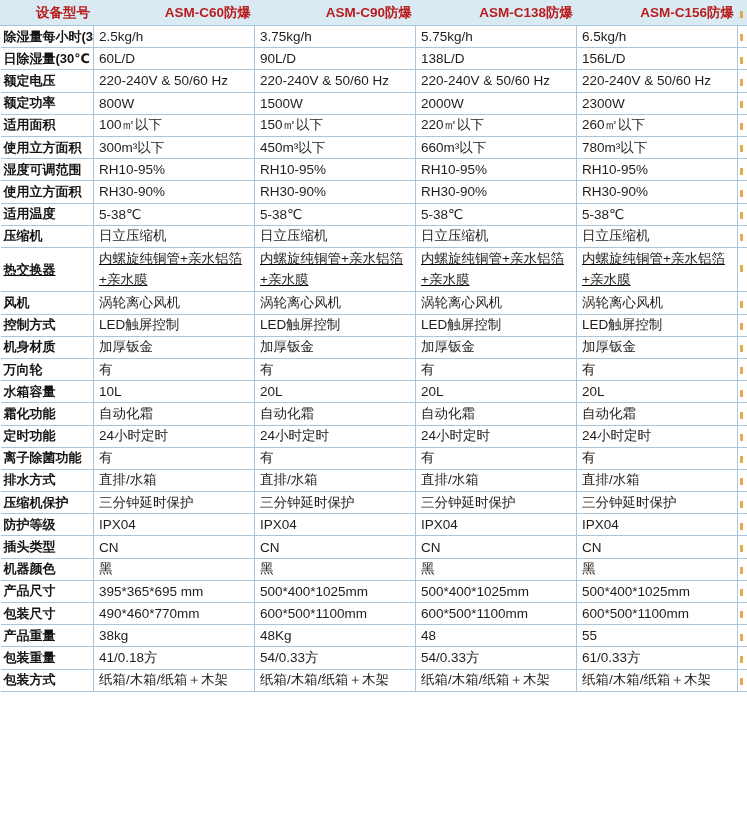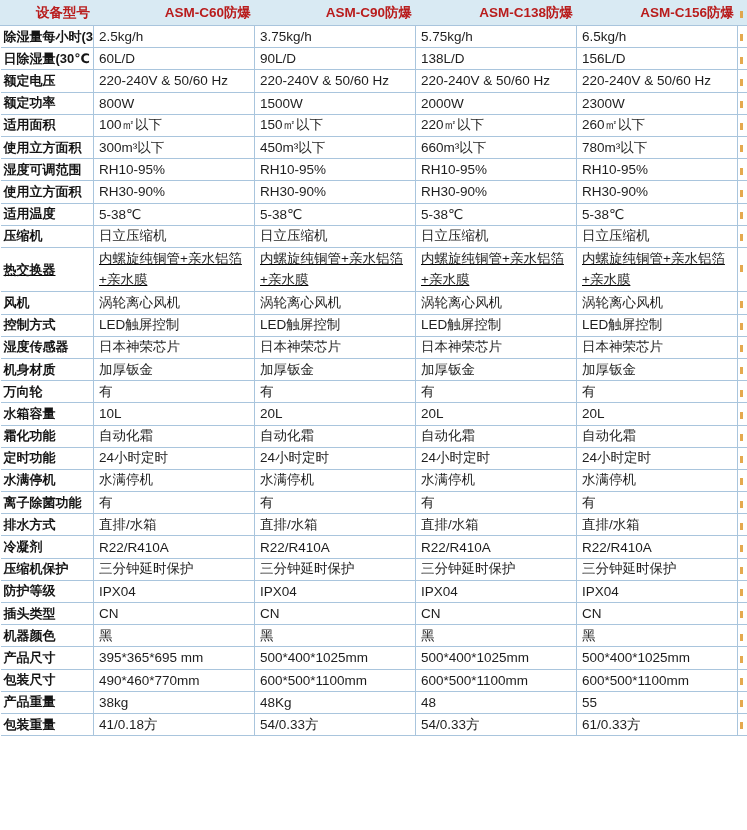--- a/index.html
+++ b/index.html
@@ -194,28 +194,20 @@
   </tr>
       <tr class="spec-row">
     <td class="label">控制方式</td>
     <td class="val">LED触屏控制</td>
     <td class="val">LED触屏控制</td>
     <td class="val">LED触屏控制</td>
     <td class="val">LED触屏控制</td>
     <td class="sliver"></td>
   </tr>
       <tr class="spec-row">
-    <td class="label">湿度传感器</td>
-    <td class="val">日本神荣芯片</td>
-    <td class="val">日本神荣芯片</td>
-    <td class="val">日本神荣芯片</td>
-    <td class="val">日本神荣芯片</td>
-    <td class="sliver"></td>
-  </tr>
-      <tr class="spec-row">
     <td class="label">机身材质</td>
     <td class="val">加厚钣金</td>
     <td class="val">加厚钣金</td>
     <td class="val">加厚钣金</td>
     <td class="val">加厚钣金</td>
     <td class="sliver"></td>
   </tr>
       <tr class="spec-row">
     <td class="label">万向轮</td>
     <td class="val">有</td>
@@ -242,52 +234,36 @@
   </tr>
       <tr class="spec-row">
     <td class="label">定时功能</td>
     <td class="val">24小时定时</td>
     <td class="val">24小时定时</td>
     <td class="val">24小时定时</td>
     <td class="val">24小时定时</td>
     <td class="sliver"></td>
   </tr>
       <tr class="spec-row">
-    <td class="label">水满停机</td>
-    <td class="val">水满停机</td>
-    <td class="val">水满停机</td>
-    <td class="val">水满停机</td>
-    <td class="val">水满停机</td>
-    <td class="sliver"></td>
-  </tr>
-      <tr class="spec-row">
     <td class="label">离子除菌功能</td>
     <td class="val">有</td>
     <td class="val">有</td>
     <td class="val">有</td>
     <td class="val">有</td>
     <td class="sliver"></td>
   </tr>
       <tr class="spec-row">
     <td class="label">排水方式</td>
     <td class="val">直排/水箱</td>
     <td class="val">直排/水箱</td>
     <td class="val">直排/水箱</td>
     <td class="val">直排/水箱</td>
     <td class="sliver"></td>
   </tr>
       <tr class="spec-row">
-    <td class="label">冷凝剂</td>
-    <td class="val">R22/R410A</td>
-    <td class="val">R22/R410A</td>
-    <td class="val">R22/R410A</td>
-    <td class="val">R22/R410A</td>
-    <td class="sliver"></td>
-  </tr>
-      <tr class="spec-row">
     <td class="label">压缩机保护</td>
     <td class="val">三分钟延时保护</td>
     <td class="val">三分钟延时保护</td>
     <td class="val">三分钟延时保护</td>
     <td class="val">三分钟延时保护</td>
     <td class="sliver"></td>
   </tr>
       <tr class="spec-row">
     <td class="label">防护等级</td>
     <td class="val">IPX04</td>
@@ -337,14 +313,22 @@
     <td class="sliver"></td>
   </tr>
       <tr class="spec-row">
     <td class="label">包装重量</td>
     <td class="val">41/0.18方</td>
     <td class="val">54/0.33方</td>
     <td class="val">54/0.33方</td>
     <td class="val">61/0.33方</td>
     <td class="sliver"></td>
   </tr>
+      <tr class="spec-row">
+    <td class="label">包装方式</td>
+    <td class="val">纸箱/木箱/纸箱＋木架</td>
+    <td class="val">纸箱/木箱/纸箱＋木架</td>
+    <td class="val">纸箱/木箱/纸箱＋木架</td>
+    <td class="val">纸箱/木箱/纸箱＋木架</td>
+    <td class="sliver"></td>
+  </tr>
     </tbody>
 </table>
 
 </body></html>

